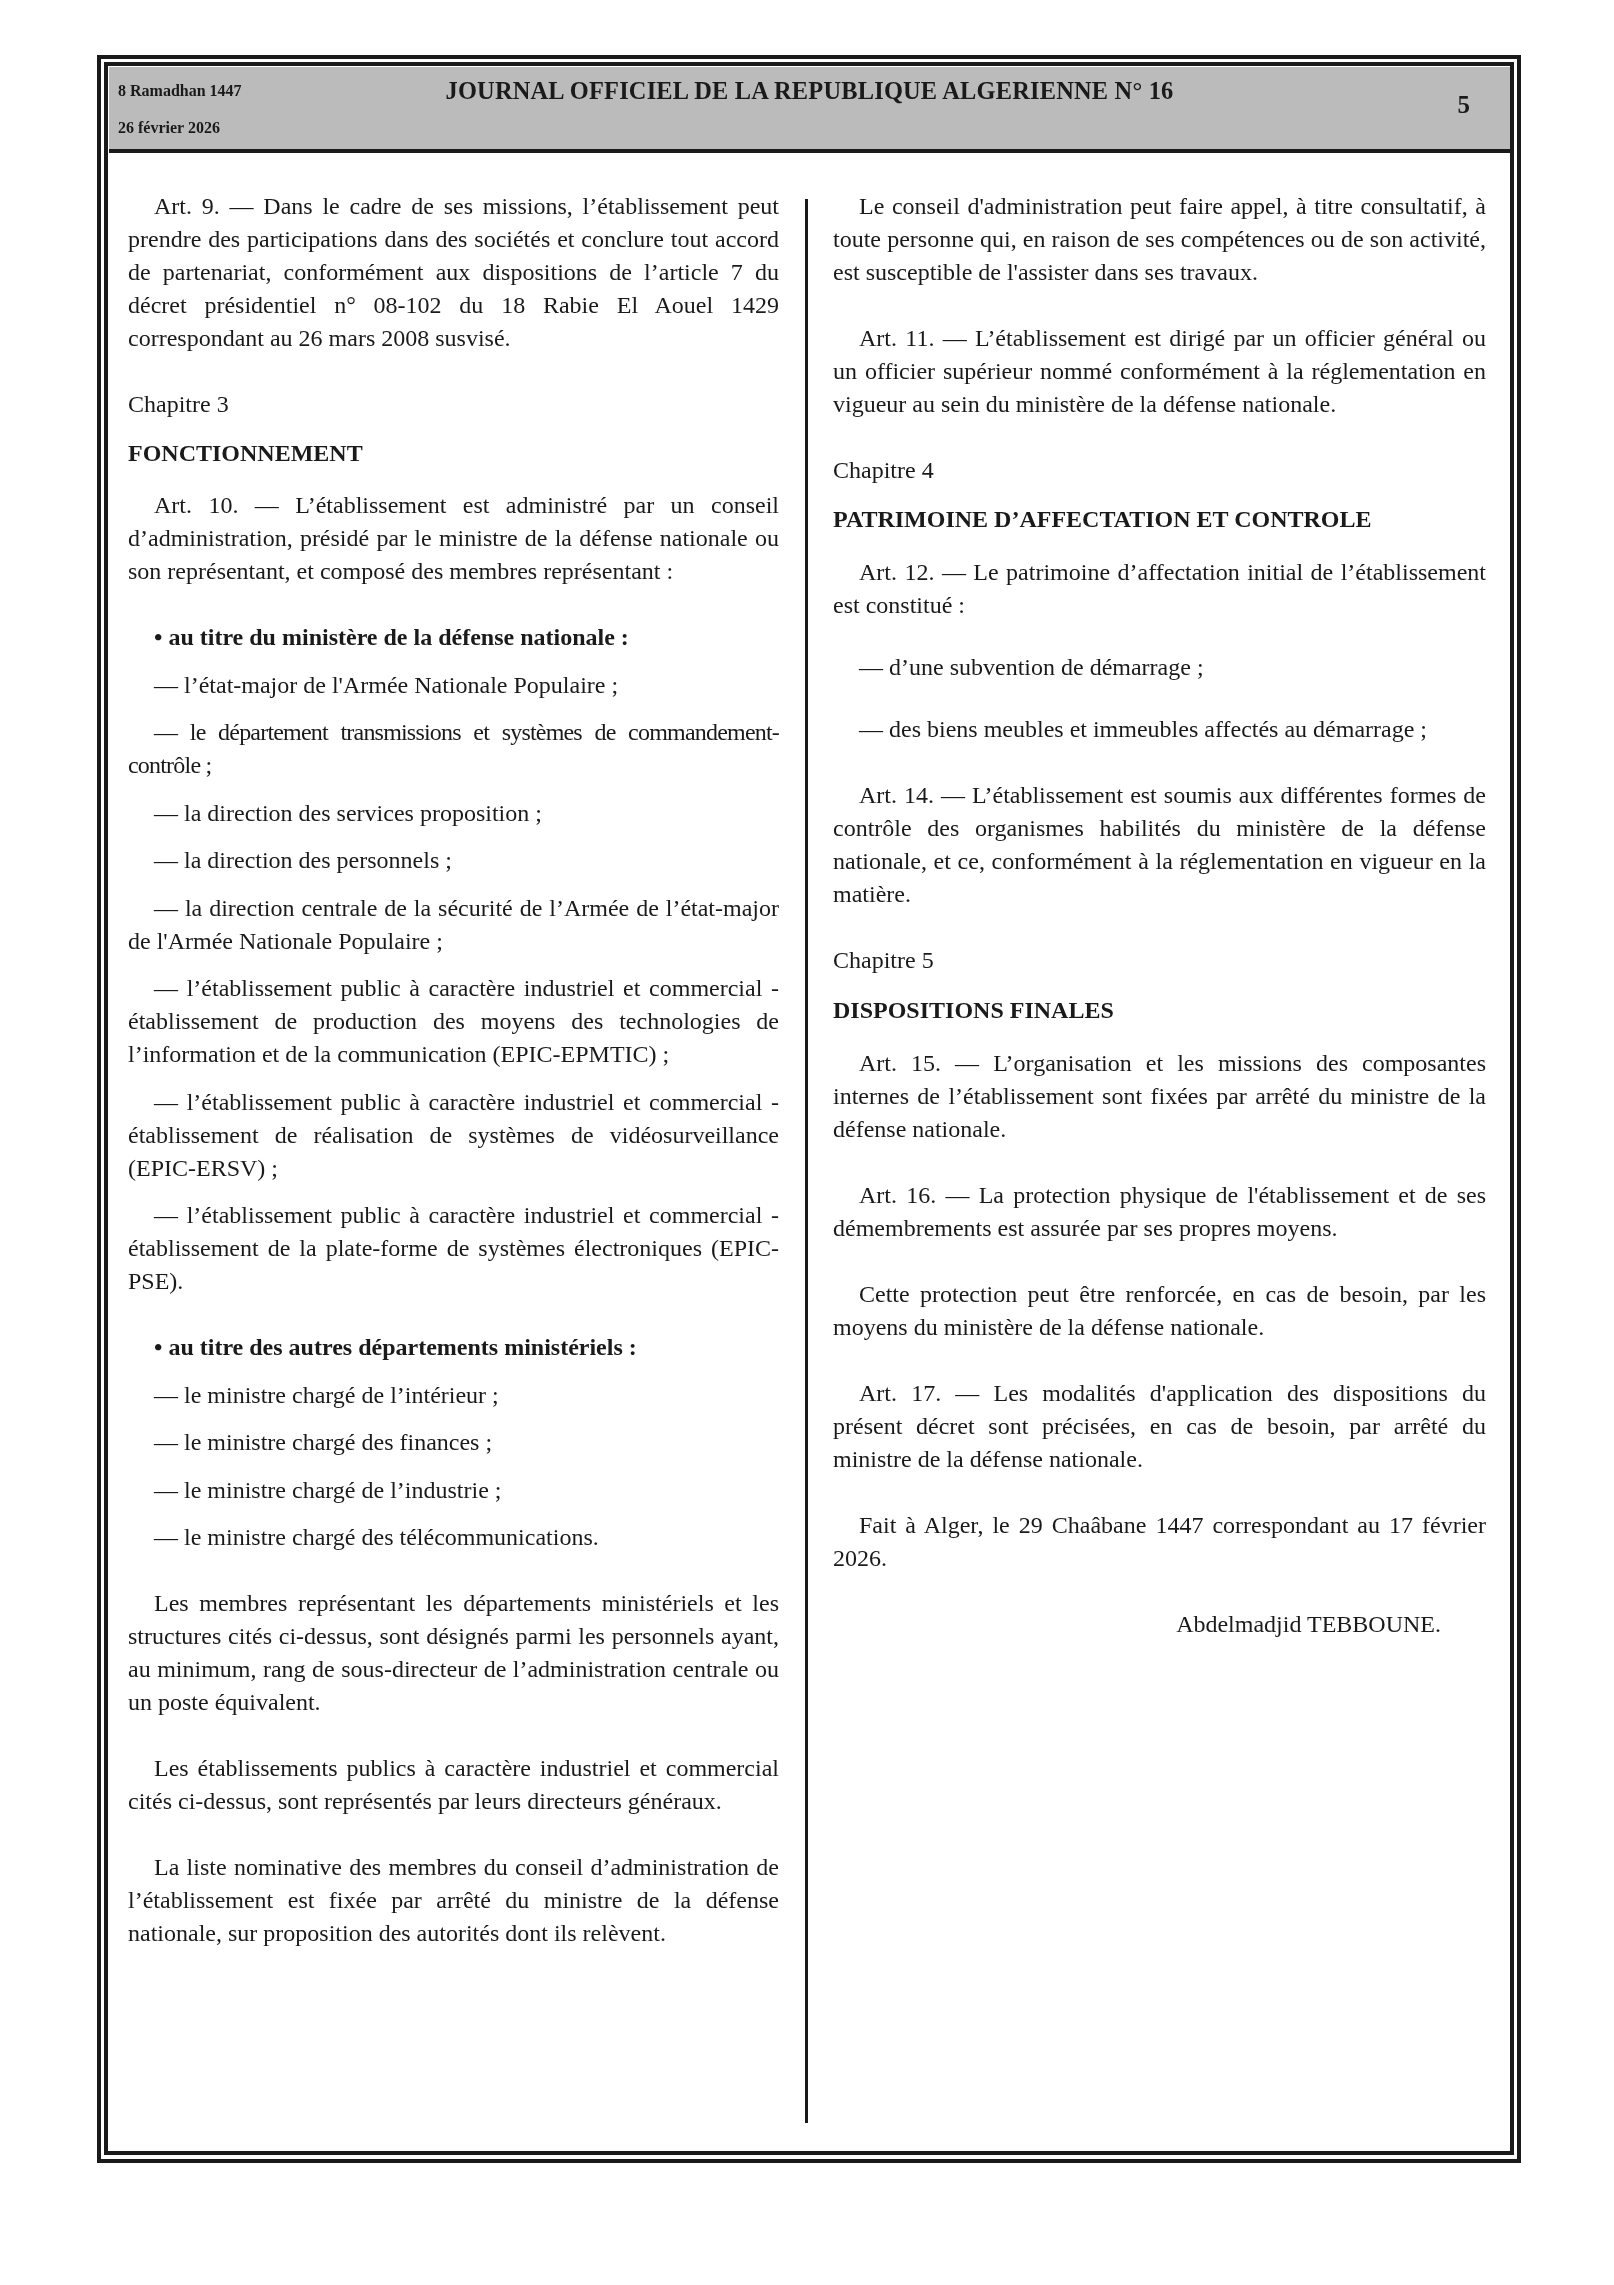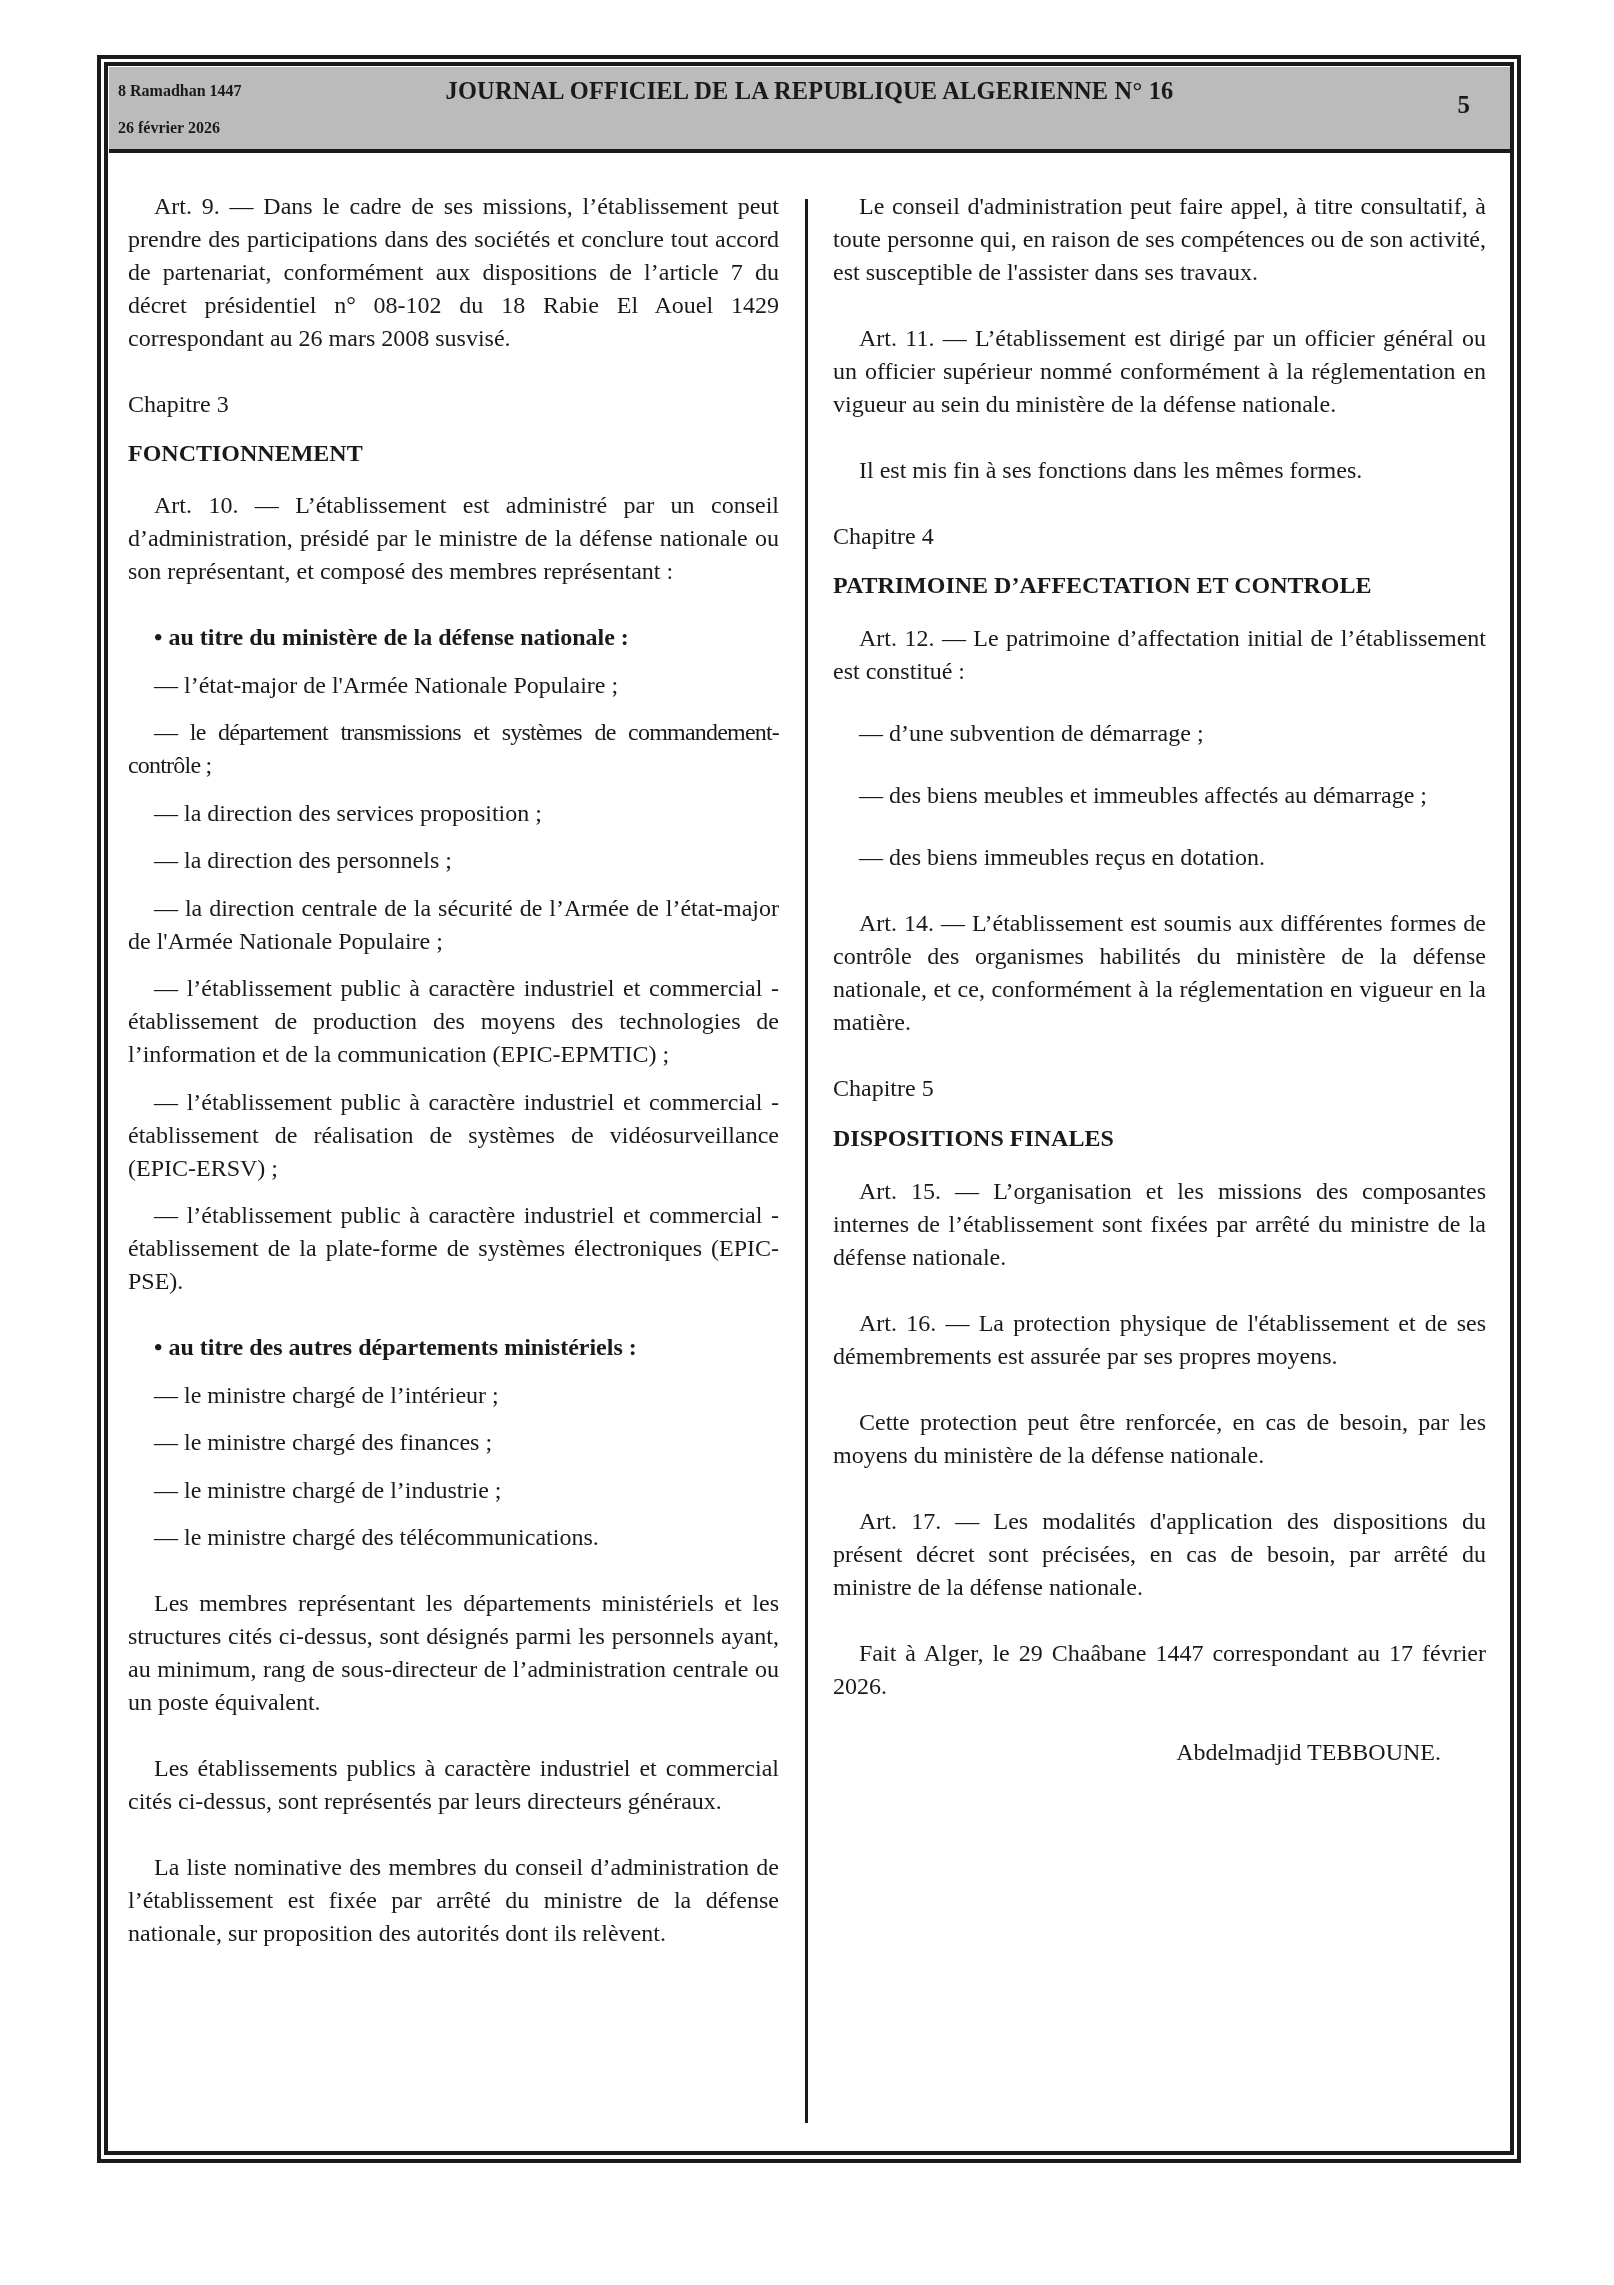--- a/index.html
+++ b/index.html
@@ -62,27 +62,25 @@
   <p class="dash gap-s" style="margin-top:14.5px">— le ministre chargé de l’industrie ;</p>
   <p class="dash gap-s" style="margin-top:14.5px">— le ministre chargé des télécommunications.</p>
   <p class="para gap">Les membres représentant les départements ministériels et les structures cités ci-dessus, sont désignés parmi les personnels ayant, au minimum, rang de sous-directeur de l’administration centrale ou un poste équivalent.</p>
   <p class="para gap">Les établissements publics à caractère industriel et commercial cités ci-dessus, sont représentés par leurs directeurs généraux.</p>
   <p class="para gap">La liste nominative des membres du conseil d’administration de l’établissement est fixée par arrêté du ministre de la défense nationale, sur proposition des autorités dont ils relèvent.</p>
 </div>
 
 <div class="col right">
   <p class="para">Le conseil d'administration peut faire appel, à titre consultatif, à toute personne qui, en raison de ses compétences ou de son activité, est susceptible de l'assister dans ses travaux.</p>
   <p class="para gap">Art. 11. — L’établissement est dirigé par un officier général ou un officier supérieur nommé conformément à la réglementation en vigueur au sein du ministère de la défense nationale.</p>
-  <p class="para gap">Il est mis fin à ses fonctions dans les mêmes formes.</p>
   <p class="center gap">Chapitre 4</p>
   <p class="center bold gap-s">PATRIMOINE D’AFFECTATION ET CONTROLE</p>
   <p class="para gap-s" style="margin-top:20px">Art. 12. — Le patrimoine d’affectation initial de l’établissement est constitué :</p>
   <p class="dash gap" style="margin-top:29px">— d’une subvention de démarrage ;</p>
   <p class="dash gap" style="margin-top:29px">— des biens meubles et immeubles affectés au démarrage ;</p>
-  <p class="dash gap" style="margin-top:29px">— des biens immeubles reçus en dotation.</p>
   <p class="para gap">Art. 14. — L’établissement est soumis aux différentes formes de contrôle des organismes habilités du ministère de la défense nationale, et ce, conformément à la réglementation en vigueur en la matière.</p>
   <p class="center gap">Chapitre 5</p>
   <p class="center bold gap-s">DISPOSITIONS FINALES</p>
   <p class="para gap-s" style="margin-top:20px">Art. 15. — L’organisation et les missions des composantes internes de l’établissement sont fixées par arrêté du ministre de la défense nationale.</p>
   <p class="para gap">Art. 16. — La protection physique de l'établissement et de ses démembrements est assurée par ses propres moyens.</p>
   <p class="para gap">Cette protection peut être renforcée, en cas de besoin, par les moyens du ministère de la défense nationale.</p>
   <p class="para gap">Art. 17. — Les modalités d'application des dispositions du présent décret sont précisées, en cas de besoin, par arrêté du ministre de la défense nationale.</p>
   <p class="para gap">Fait à Alger, le 29 Chaâbane 1447 correspondant au 17 février 2026.</p>
   <p class="sig gap">Abdelmadjid TEBBOUNE.</p>
 </div>

